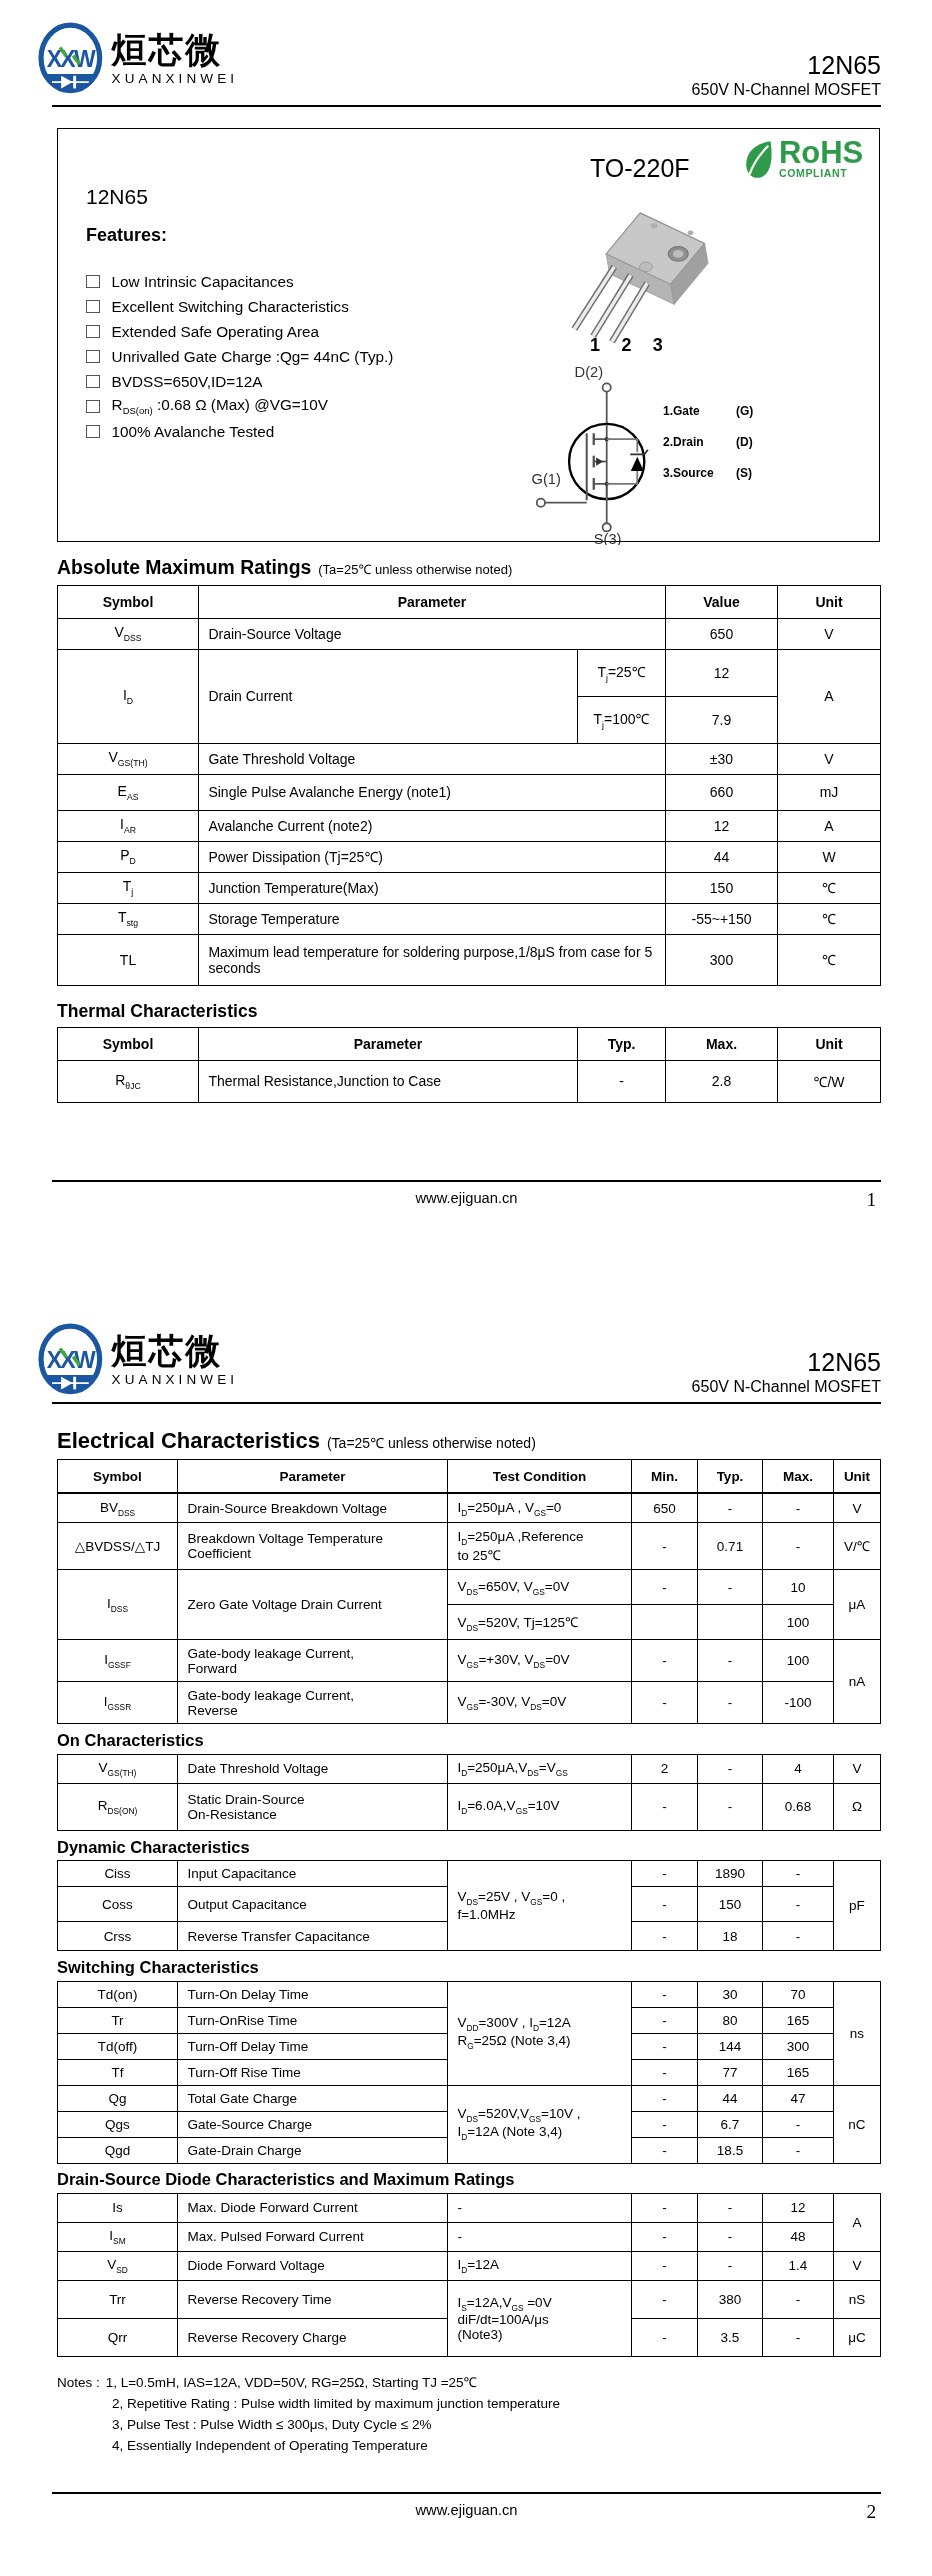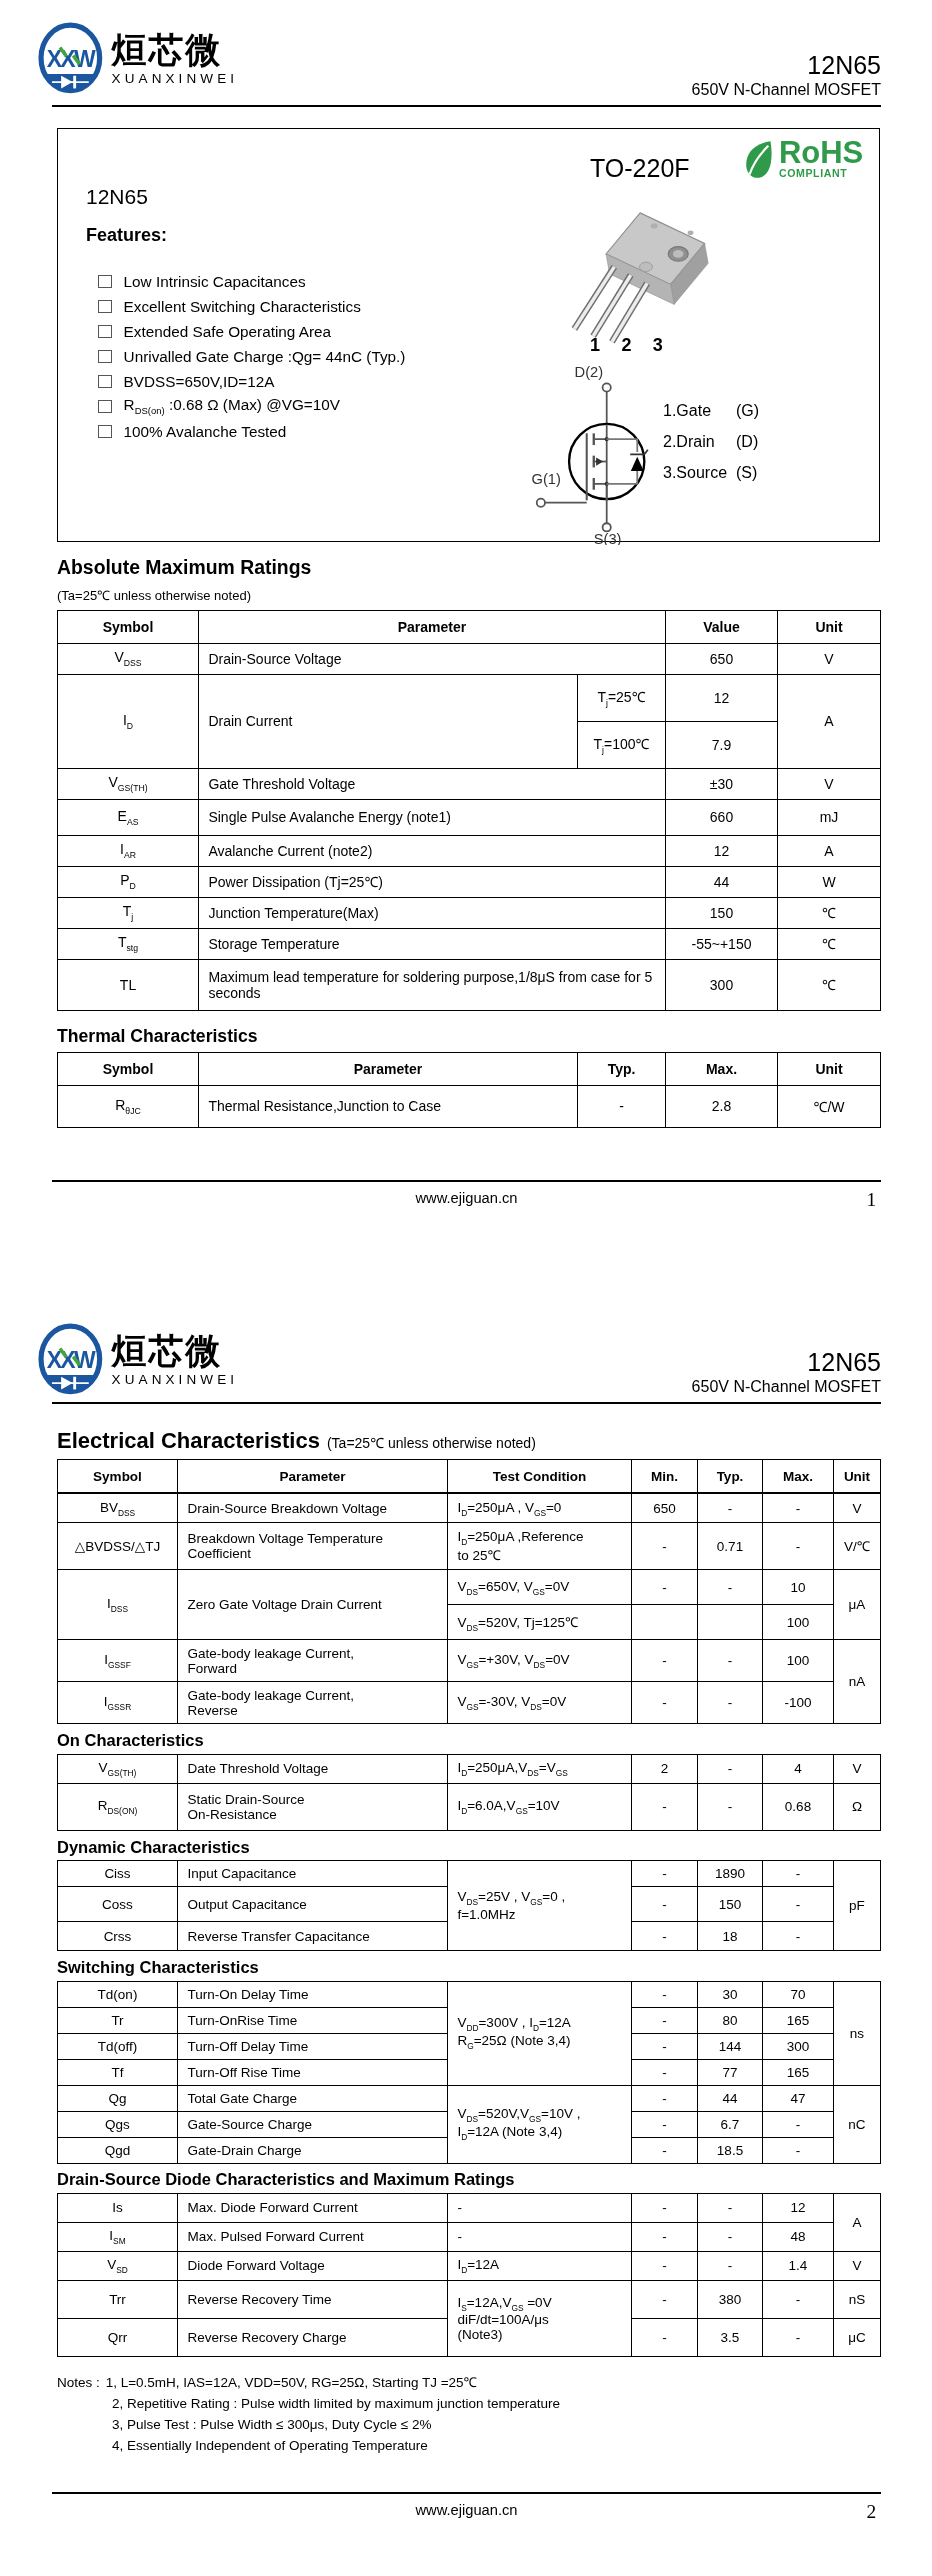--- a/index.html
+++ b/index.html
@@ -17,30 +17,30 @@
   .part-sub{font-size:16px;line-height:19px;margin-top:1.2px;}
   .content{margin:0 53px 0 57px;width:823px;}
   .intro-box{position:relative;margin-top:21px;height:414px;border:1.8px solid #000;box-sizing:border-box;padding-left:48px;}
   .pkg-name{position:absolute;left:532px;top:25px;font-size:25px;}
   .rohs{position:absolute;left:685px;top:9.4px;display:flex;gap:2.9px;color:#2f9b4a;align-items:flex-start;}
   .rohs-t1{font-size:31px;font-weight:bold;line-height:29px;}
   .rohs-t2{font-size:10.6px;font-weight:bold;letter-spacing:0.6px;}
   .ibox-part{position:absolute;left:28px;top:56px;font-size:21px;}
   .feat-title{position:absolute;left:28px;top:96px;font-size:18px;font-weight:bold;}
   .features{position:absolute;left:28px;top:140px;list-style:none;margin:0;padding:0;}
-  .features li{display:flex;align-items:center;gap:11.8px;height:25px;font-size:15.3px;margin-left:12px;}
+  .features li{display:flex;align-items:center;gap:11.8px;height:25px;font-size:15.3px;}
   .cb{width:11.8px;height:11.8px;border:1.2px solid #555;display:inline-block;flex:none;}
   .pkg-img{position:absolute;left:507px;top:66px;}
   .pin-numbers{position:absolute;left:532px;top:206px;font-size:18px;font-weight:bold;letter-spacing:8.2px;}
   .mosfet-sym{position:absolute;left:444px;top:222px;}
   .pin-list{position:absolute;left:605px;top:266px;}
-  .pin-item{display:flex;height:31px;font-size:16px;align-items:center;}
+  .pin-item{display:flex;height:31px;font-size:12px;align-items:center;font-weight:bold;}
   .pin-name{width:73px;}
   .sec-head{display:flex;align-items:baseline;gap:7px;}
-  .sh1{margin:14px 0 5.9px;flex-direction:column;}
+  .sh1{margin:14px 0 5.9px;}
   .sh2{margin:23.5px 0 5.9px;}
   .sec-title{font-size:19.4px;font-weight:bold;}
   .sec-sub{font-size:13px;}
   .sec-title2{font-size:17.6px;font-weight:bold;margin:15.3px 0 4.7px;}
   table{border-collapse:collapse;width:823px;table-layout:fixed;border:1.8px solid #000;}
   td{border-left:1.2px solid #000;border-right:1.2px solid #000;border-top:1.8px solid #000;border-bottom:1.8px solid #000;text-align:center;vertical-align:middle;overflow:hidden;}
   .t td{font-size:14px;padding:1.2px 7px;}
   .e td{font-size:13.5px;padding:1.2px 5.9px;}
   td.l{text-align:left;padding-left:9.4px;}
   tr.hd td{font-weight:bold;}

